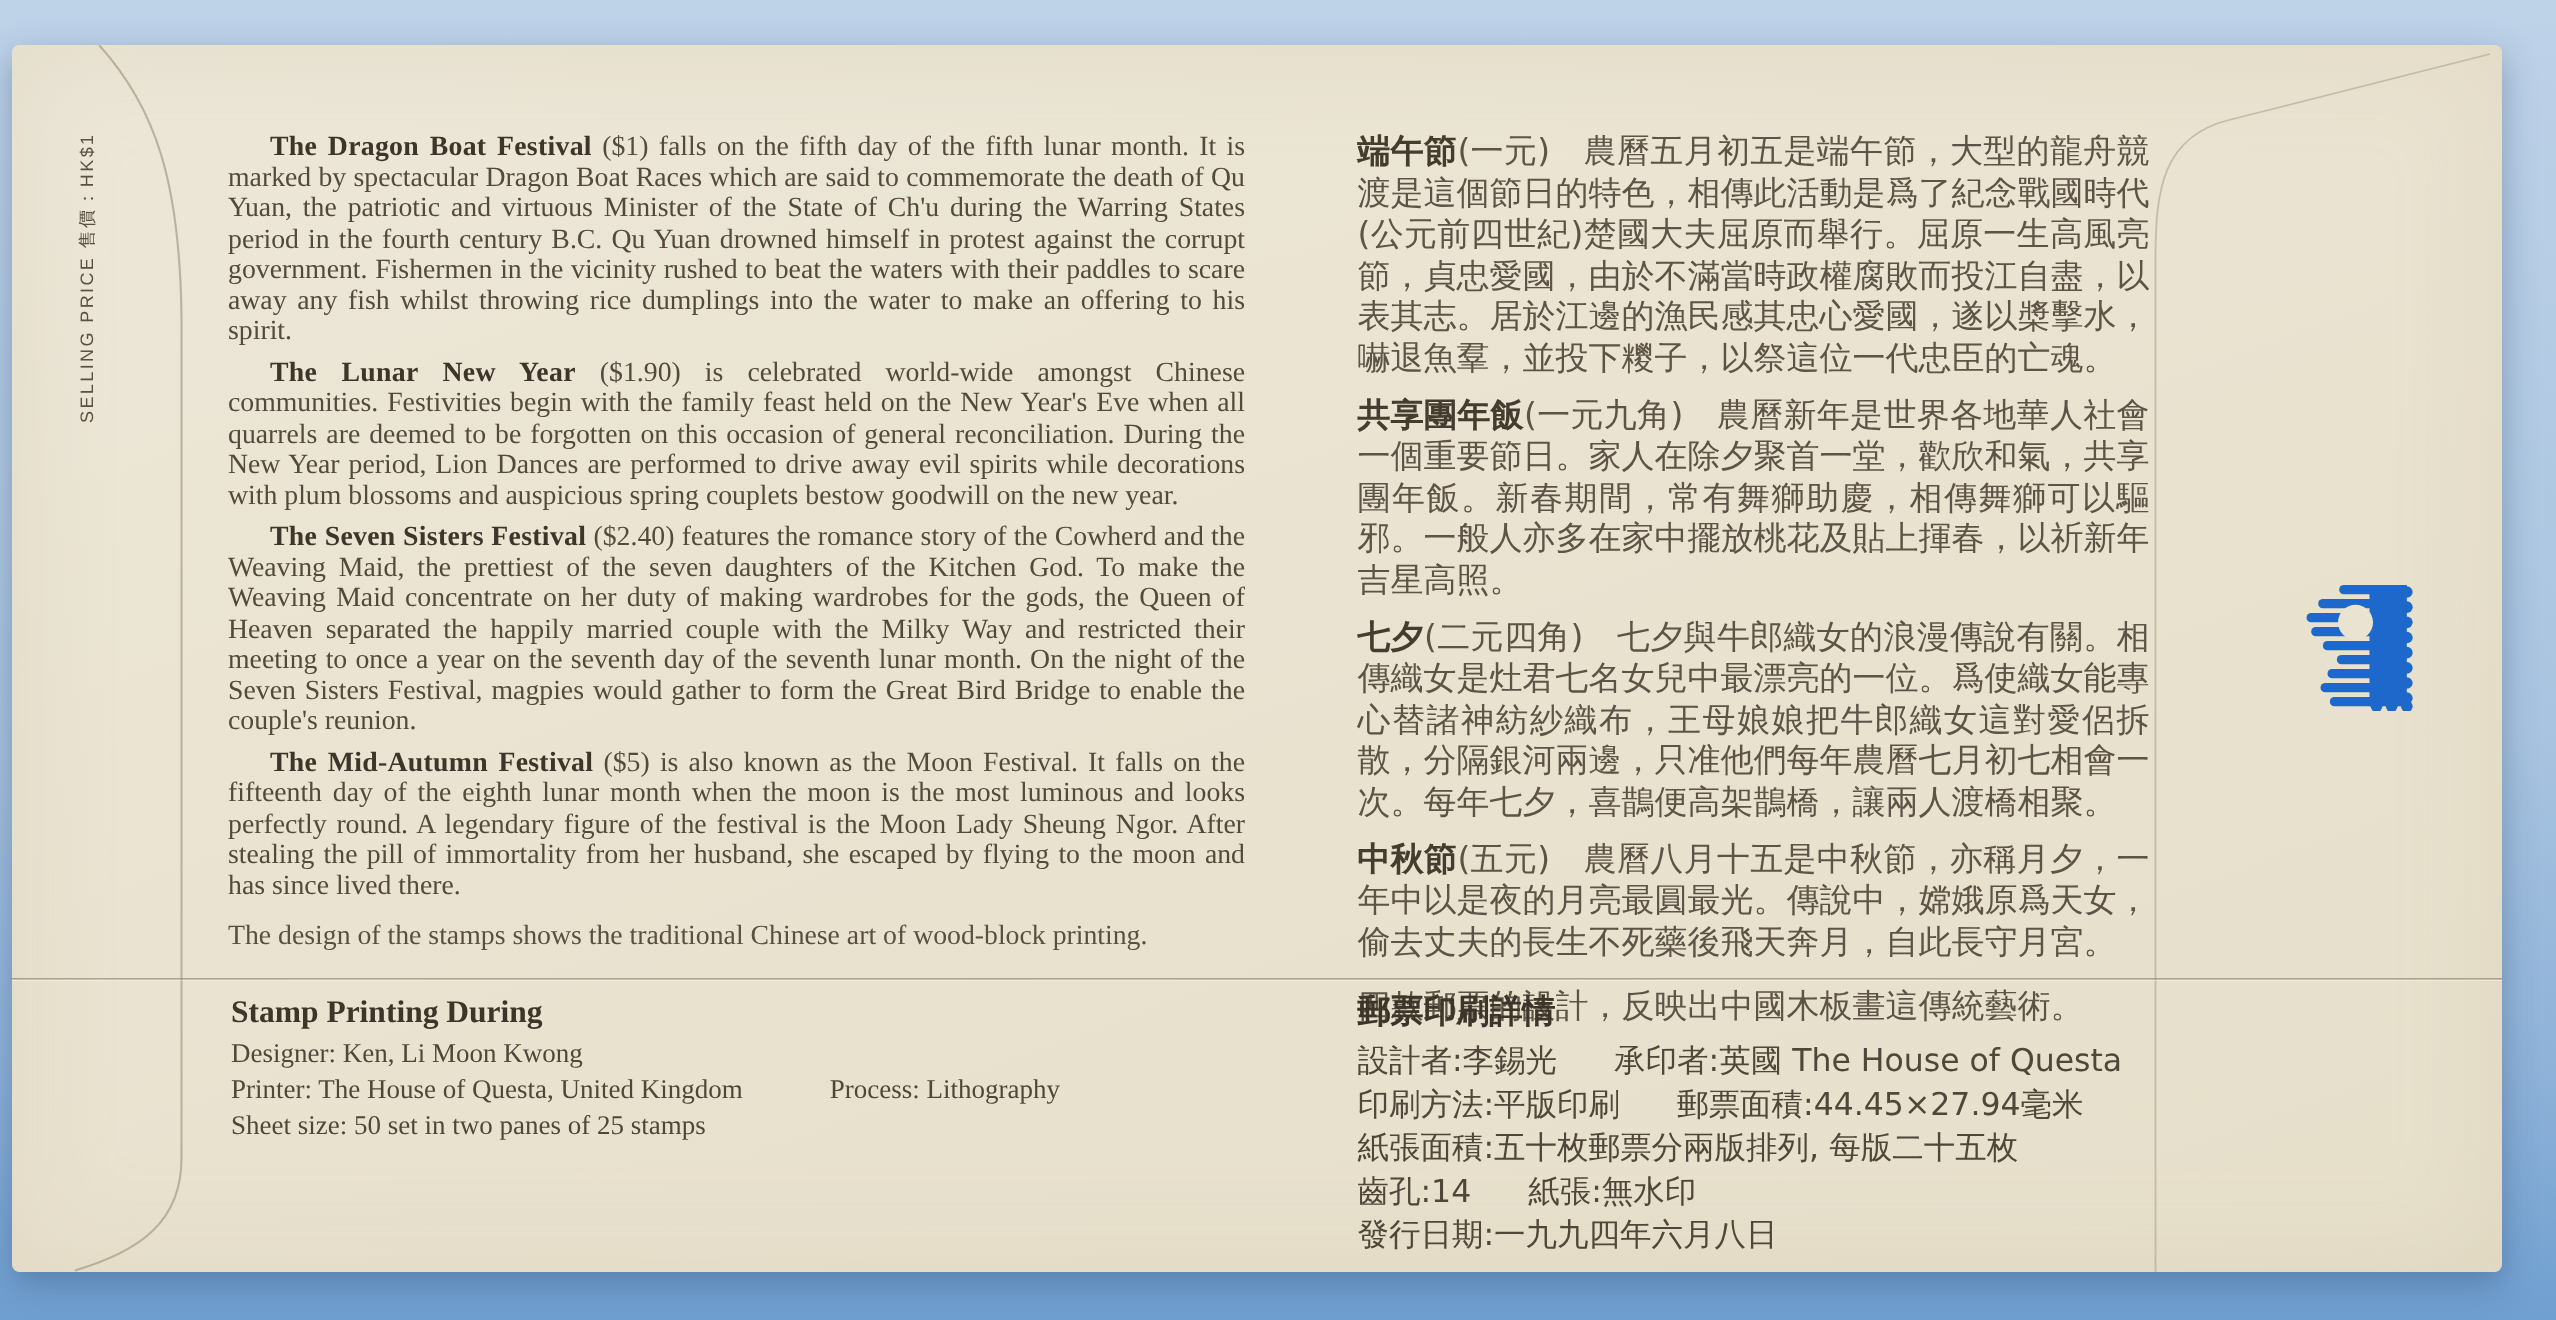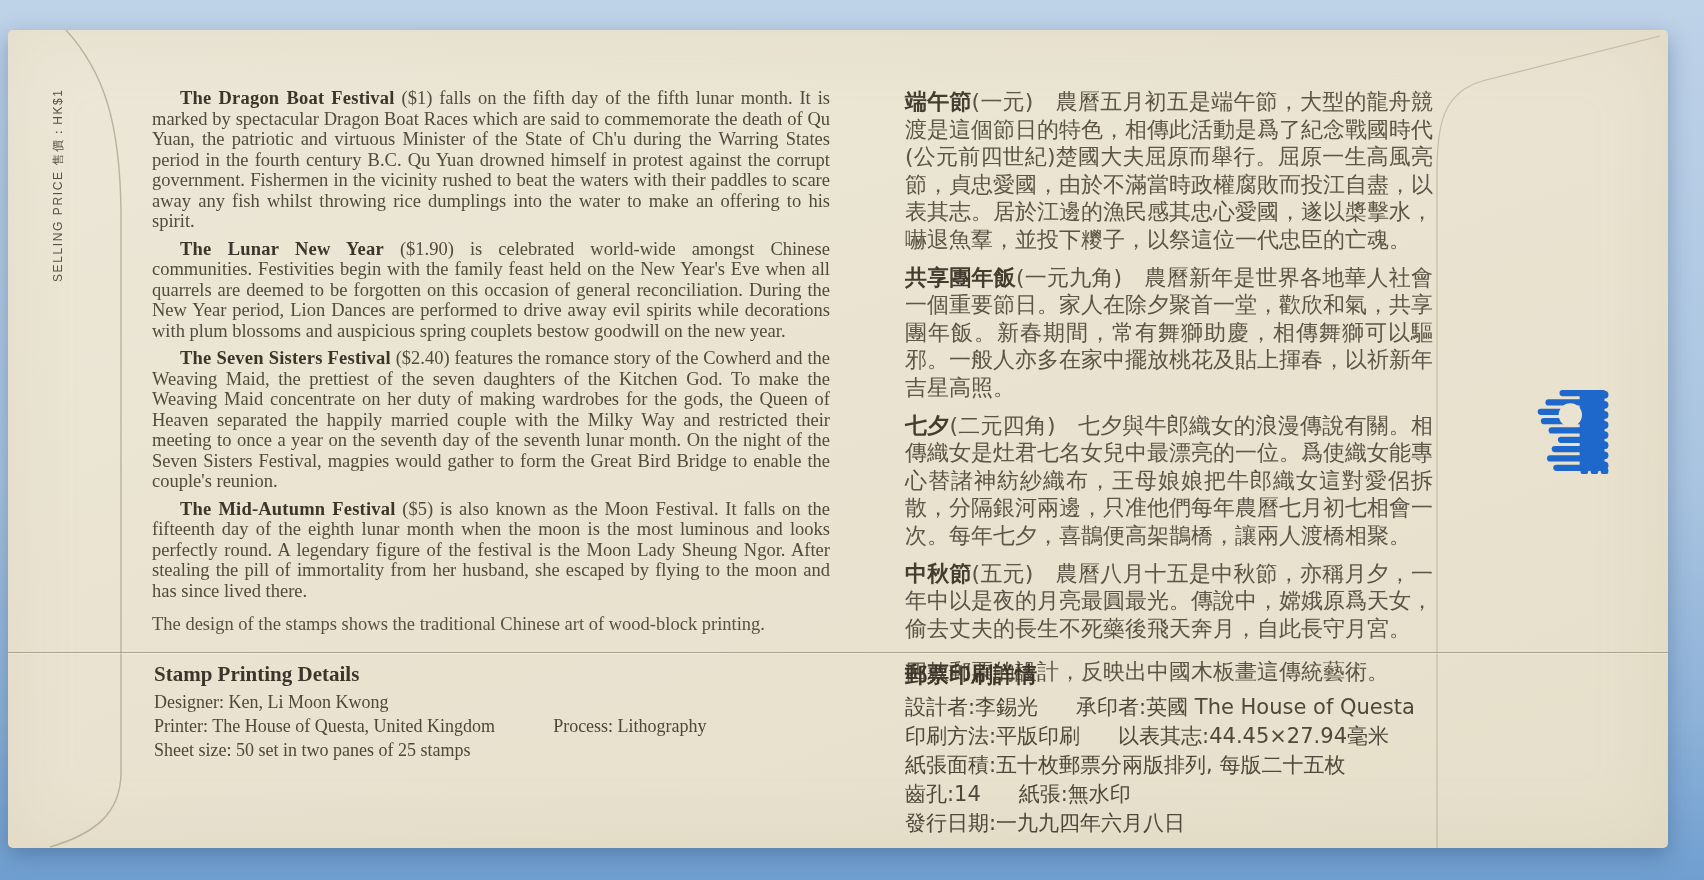--- a/index.html
+++ b/index.html
@@ -96,30 +96,30 @@
       <p><strong>端午節</strong><span>(一元)　農曆五月初五是端午節，大型的龍舟競渡是這個節日的特色，相傳此活動是爲了紀念戰國時代(公元前四世紀)楚國大夫屈原而舉行。屈原一生高風亮節，貞忠愛國，由於不滿當時政權腐敗而投江自盡，以表其志。居於江邊的漁民感其忠心愛國，遂以槳擊水，嚇退魚羣，並投下糭子，以祭這位一代忠臣的亡魂。</span></p>
       <p><strong>共享團年飯</strong><span>(一元九角)　農曆新年是世界各地華人社會一個重要節日。家人在除夕聚首一堂，歡欣和氣，共享團年飯。新春期間，常有舞獅助慶，相傳舞獅可以驅邪。一般人亦多在家中擺放桃花及貼上揮春，以祈新年吉星高照。</span></p>
       <p><strong>七夕</strong><span>(二元四角)　七夕與牛郎織女的浪漫傳說有關。相傳織女是灶君七名女兒中最漂亮的一位。爲使織女能專心替諸神紡紗織布，王母娘娘把牛郎織女這對愛侶拆散，分隔銀河兩邊，只准他們每年農曆七月初七相會一次。每年七夕，喜鵲便高架鵲橋，讓兩人渡橋相聚。</span></p>
       <p><strong>中秋節</strong><span>(五元)　農曆八月十五是中秋節，亦稱月夕，一年中以是夜的月亮最圓最光。傳說中，嫦娥原爲天女，偷去丈夫的長生不死藥後飛天奔月，自此長守月宮。</span></p>
       <p class="footnote">四款郵票的設計，反映出中國木板畫這傳統藝術。</p>
     </div>
 
     <div class="divider"></div>
 
     <div class="details-en">
-      <div class="d-title">Stamp Printing Details</div>
+      <div class="d-title">Stamp Printing During</div>
       <div class="d-line">Designer: Ken, Li Moon Kwong</div>
       <div class="d-line"><span>Printer: The House of Questa, United Kingdom</span><span class="off-process">Process: Lithography</span></div>
       <div class="d-line">Sheet size: 50 set in two panes of 25 stamps</div>
     </div>
 
     <div class="details-zh">
       <div class="d-title">郵票印刷詳情</div>
       <div class="d-line"><span>設計者:李錫光</span><span class="off">承印者:英國 The House of Questa</span></div>
-      <div class="d-line"><span>印刷方法:平版印刷</span><span class="off">以表其志:44.45×27.94毫米</span></div>
+      <div class="d-line"><span>印刷方法:平版印刷</span><span class="off">郵票面積:44.45×27.94毫米</span></div>
       <div class="d-line">紙張面積:五十枚郵票分兩版排列, 每版二十五枚</div>
       <div class="d-line"><span>齒孔:14</span><span class="off">紙張:無水印</span></div>
       <div class="d-line">發行日期:一九九四年六月八日</div>
     </div>
 
     <svg class="logo" viewBox="0 0 100 108">
       <g fill="#1e68cc">
 
         <rect x="30" y="0" width="34" height="8" rx="4"></rect>
         <rect x="12" y="12" width="52" height="8" rx="4"></rect>

